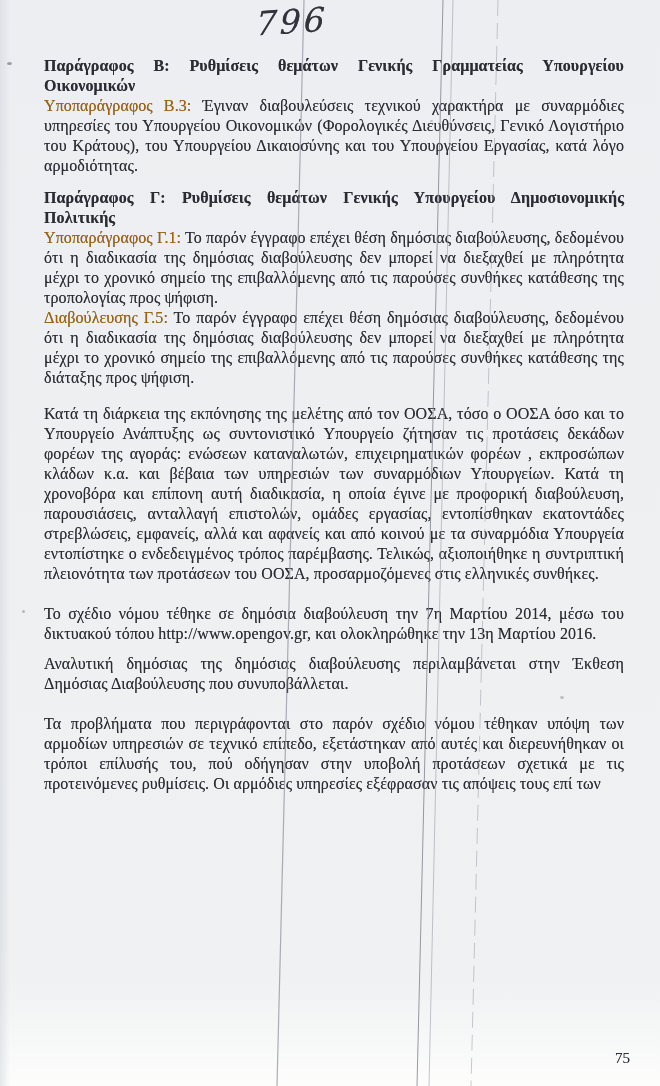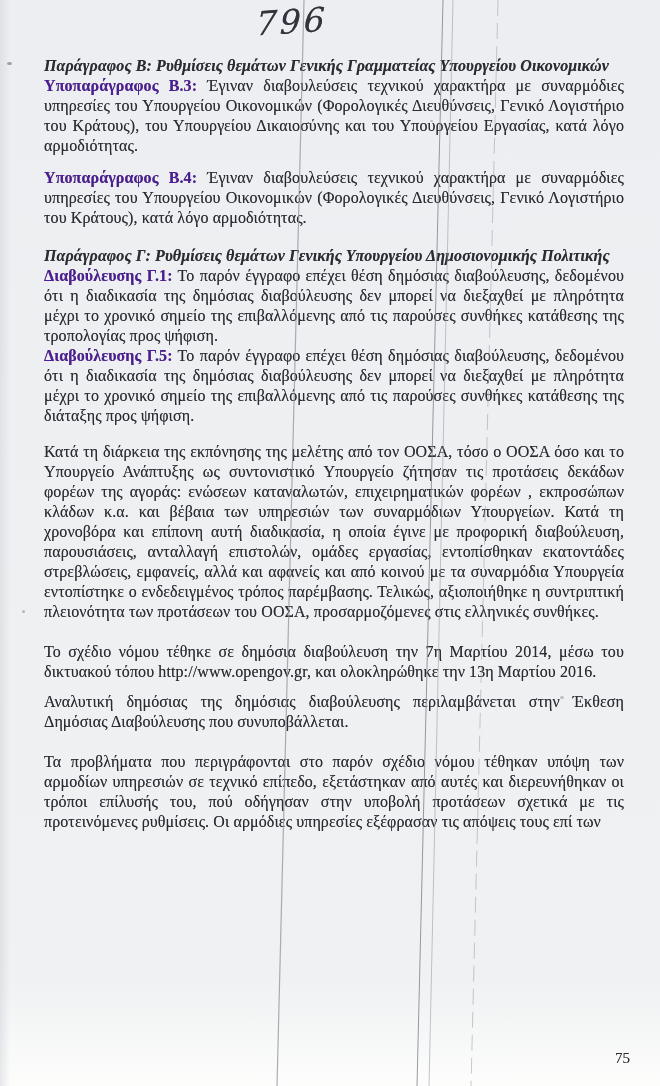--- a/index.html
+++ b/index.html
@@ -29,22 +29,22 @@
   }
   .content p {
     margin: 0;
     text-align: justify;
     font-size: 16px;
     line-height: 20px;
     color: #2b2b33;
     letter-spacing: 0.1px;
     text-shadow: 0 0 0.5px rgba(43,43,51,0.55);
   }
-  .h { font-weight: 700; color: #26262e; font-style: italic; }
-  .lbl { font-weight: 700; color: #4c1d95; }
+  .h { font-weight: 700; color: #26262e; }
+  .lbl { font-weight: 400; color: #a16207; }
   .mb8  { margin-bottom: 8px  !important; }
   .mb10 { margin-bottom: 10px !important; }
   .mb12 { margin-bottom: 12px !important; }
   .mb16 { margin-bottom: 16px !important; }
   .mb18 { margin-bottom: 18px !important; }
   .mb20 { margin-bottom: 20px !important; }
   .handwritten {
     position: absolute;
     left: 256px;
     top: 2px;
@@ -87,25 +87,24 @@
 <div class="page">
 
   <div class="handwritten">796</div>
 
   <div class="content">
 
     <p class="h">Παράγραφος Β: Ρυθμίσεις θεμάτων Γενικής Γραμματείας Υπουργείου Οικονομικών</p>
 
     <p class="mb12"><span class="lbl">Υποπαράγραφος Β.3:</span> <span>Έγιναν διαβουλεύσεις τεχνικού χαρακτήρα με συναρμόδιες υπηρεσίες του Υπουργείου Οικονομικών (Φορολογικές Διευθύνσεις, Γενικό Λογιστήριο του Κράτους), του Υπουργείου Δικαιοσύνης και του Υπουργείου Εργασίας, κατά λόγο αρμοδιότητας.</span></p>
 
-    <p class="mb18"><span class="lbl">Υποπαράγραφος Β.4:</span> <span>Έγιναν διαβουλεύσεις τεχνικού χαρακτήρα με συναρμόδιες υπηρεσίες του Υπουργείου Οικονομικών (Φορολογικές Διευθύνσεις, Γενικό Λογιστήριο του Κράτους), κατά λόγο αρμοδιότητας.</span></p>
 
     <p class="h">Παράγραφος Γ: Ρυθμίσεις θεμάτων Γενικής Υπουργείου Δημοσιονομικής Πολιτικής</p>
 
-    <p><span class="lbl">Διαβούλευσης Γ.1:</span> <span>Το παρόν έγγραφο επέχει θέση δημόσιας διαβούλευσης, δεδομένου ότι η διαδικασία της δημόσιας διαβούλευσης δεν μπορεί να διεξαχθεί με πληρότητα μέχρι το χρονικό σημείο της επιβαλλόμενης από τις παρούσες συνθήκες κατάθεσης της τροπολογίας προς ψήφιση.</span></p>
+    <p><span class="lbl">Υποπαράγραφος Γ.1:</span> <span>Το παρόν έγγραφο επέχει θέση δημόσιας διαβούλευσης, δεδομένου ότι η διαδικασία της δημόσιας διαβούλευσης δεν μπορεί να διεξαχθεί με πληρότητα μέχρι το χρονικό σημείο της επιβαλλόμενης από τις παρούσες συνθήκες κατάθεσης της τροπολογίας προς ψήφιση.</span></p>
 
     <p class="mb16"><span class="lbl">Διαβούλευσης Γ.5:</span> <span>Το παρόν έγγραφο επέχει θέση δημόσιας διαβούλευσης, δεδομένου ότι η διαδικασία της δημόσιας διαβούλευσης δεν μπορεί να διεξαχθεί με πληρότητα μέχρι το χρονικό σημείο της επιβαλλόμενης από τις παρούσες συνθήκες κατάθεσης της διάταξης προς ψήφιση.</span></p>
 
 
     <p class="mb20">Κατά τη διάρκεια της εκπόνησης της μελέτης από τον ΟΟΣΑ, τόσο ο ΟΟΣΑ όσο και το Υπουργείο Ανάπτυξης ως συντονιστικό Υπουργείο ζήτησαν τις προτάσεις δεκάδων φορέων της αγοράς: ενώσεων καταναλωτών, επιχειρηματικών φορέων , εκπροσώπων κλάδων κ.α. και βέβαια των υπηρεσιών των συναρμόδιων Υπουργείων. Κατά τη χρονοβόρα και επίπονη αυτή διαδικασία, η οποία έγινε με προφορική διαβούλευση, παρουσιάσεις, ανταλλαγή επιστολών, ομάδες εργασίας, εντοπίσθηκαν εκατοντάδες στρεβλώσεις, εμφανείς, αλλά και αφανείς και από κοινού με τα συναρμόδια Υπουργεία εντοπίστηκε ο ενδεδειγμένος τρόπος παρέμβασης. Τελικώς, αξιοποιήθηκε η συντριπτική πλειονότητα των προτάσεων του ΟΟΣΑ, προσαρμοζόμενες στις ελληνικές συνθήκες.</p>
 
 
     <p class="mb10">Το σχέδιο νόμου τέθηκε σε δημόσια διαβούλευση την 7η Μαρτίου 2014, μέσω του δικτυακού τόπου http://www.opengov.gr, και ολοκληρώθηκε την 13η Μαρτίου 2016.</p>
 
     <p class="mb20">Αναλυτική δημόσιας της δημόσιας διαβούλευσης περιλαμβάνεται στην Έκθεση Δημόσιας Διαβούλευσης που συνυποβάλλεται.</p>

